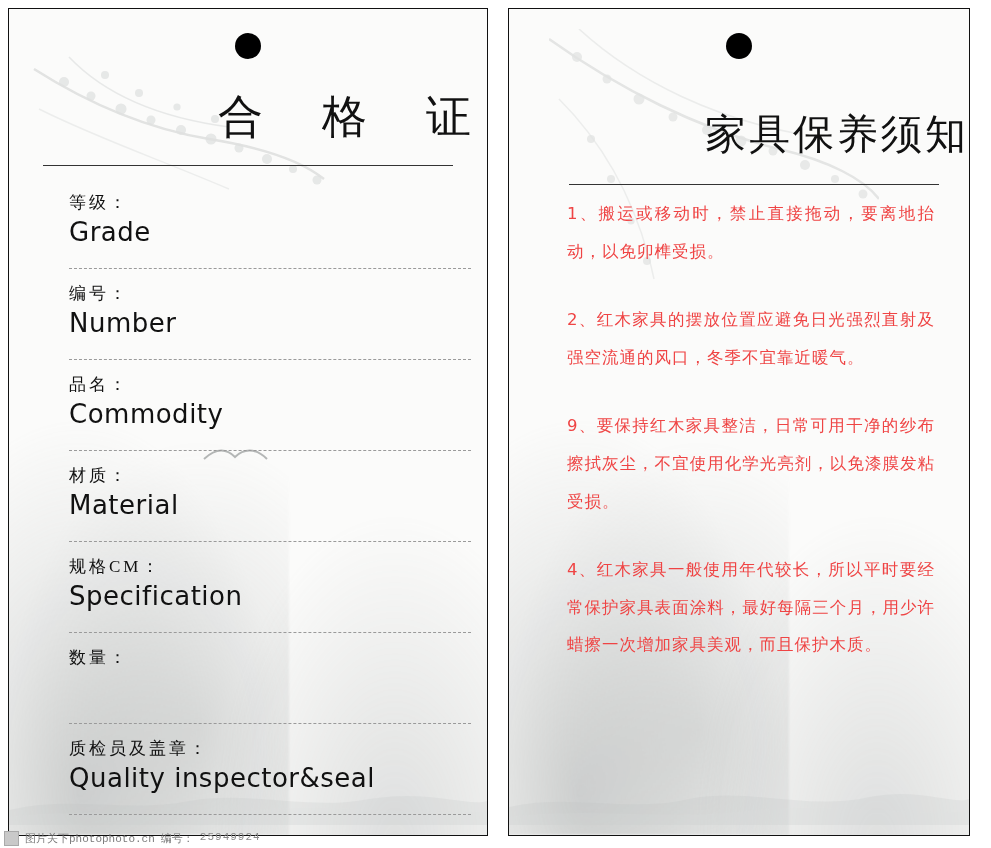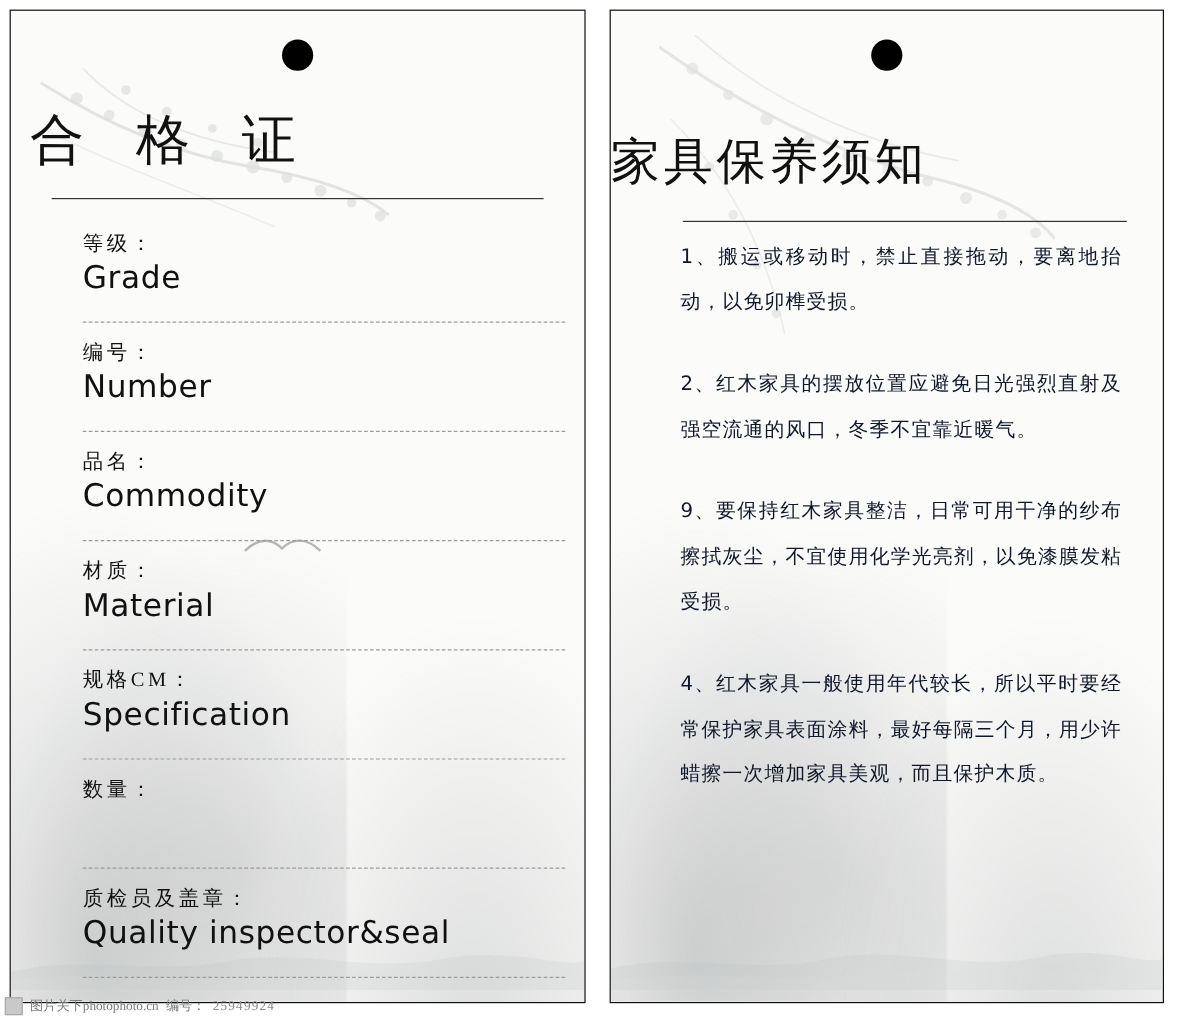--- a/index.html
+++ b/index.html
@@ -98,22 +98,22 @@
     left: 50%;
     transform: translateX(-50%);
     width: 26px;
     height: 26px;
     border-radius: 50%;
     background: #000;
   }
 
   .title {
     position: relative;
-    text-align: left;
-    font-family: Liberation Serif, serif;
+    text-align: right;
+    font-family: Liberation Mono, monospace;
     color: #111;
     font-weight: 400;
   }
   .title-left {
     margin-top: 78px;
     font-size: 45px;
     letter-spacing: 16px;
     padding-left: 16px;
   }
   .title-right {
@@ -159,37 +159,36 @@
     line-height: 1.35;
   }
 
   .notes {
     position: relative;
     padding: 10px 34px 0 58px;
   }
   .note {
     font-family: "DejaVu Sans", "Liberation Sans", sans-serif;
     font-size: 16.5px;
-    color: #0f172a;
+    color: #ef4444;
     line-height: 2.3;
     letter-spacing: 1px;
     margin-bottom: 30px;
     text-align: justify;
   }
 
   .watermark {
     position: absolute;
     left: 4px;
     bottom: 2px;
     display: flex;
-    align-items: center;
     gap: 6px;
     font-size: 11px;
     color: #7b7b7b;
-    font-family: Liberation Serif, serif;
+    font-family: Liberation Mono, monospace;
   }
   .wm-logo {
     width: 13px;
     height: 13px;
     background: #c9c9c9;
     border: 1px solid #aaa;
   }
   .wm-num {
     color: #8a8a8a;
     letter-spacing: 1px;

